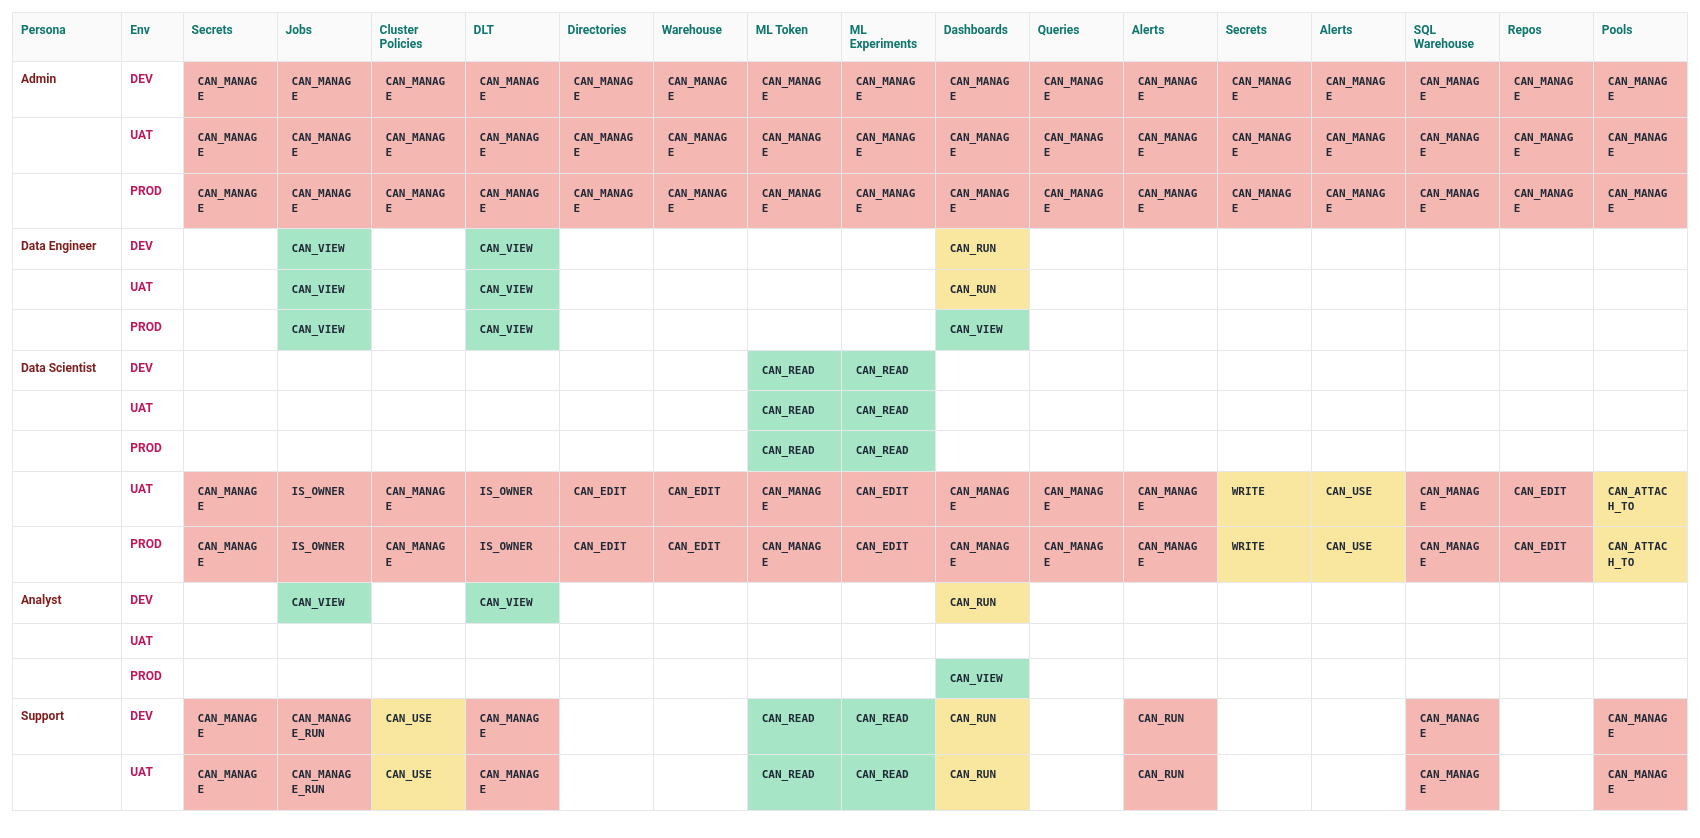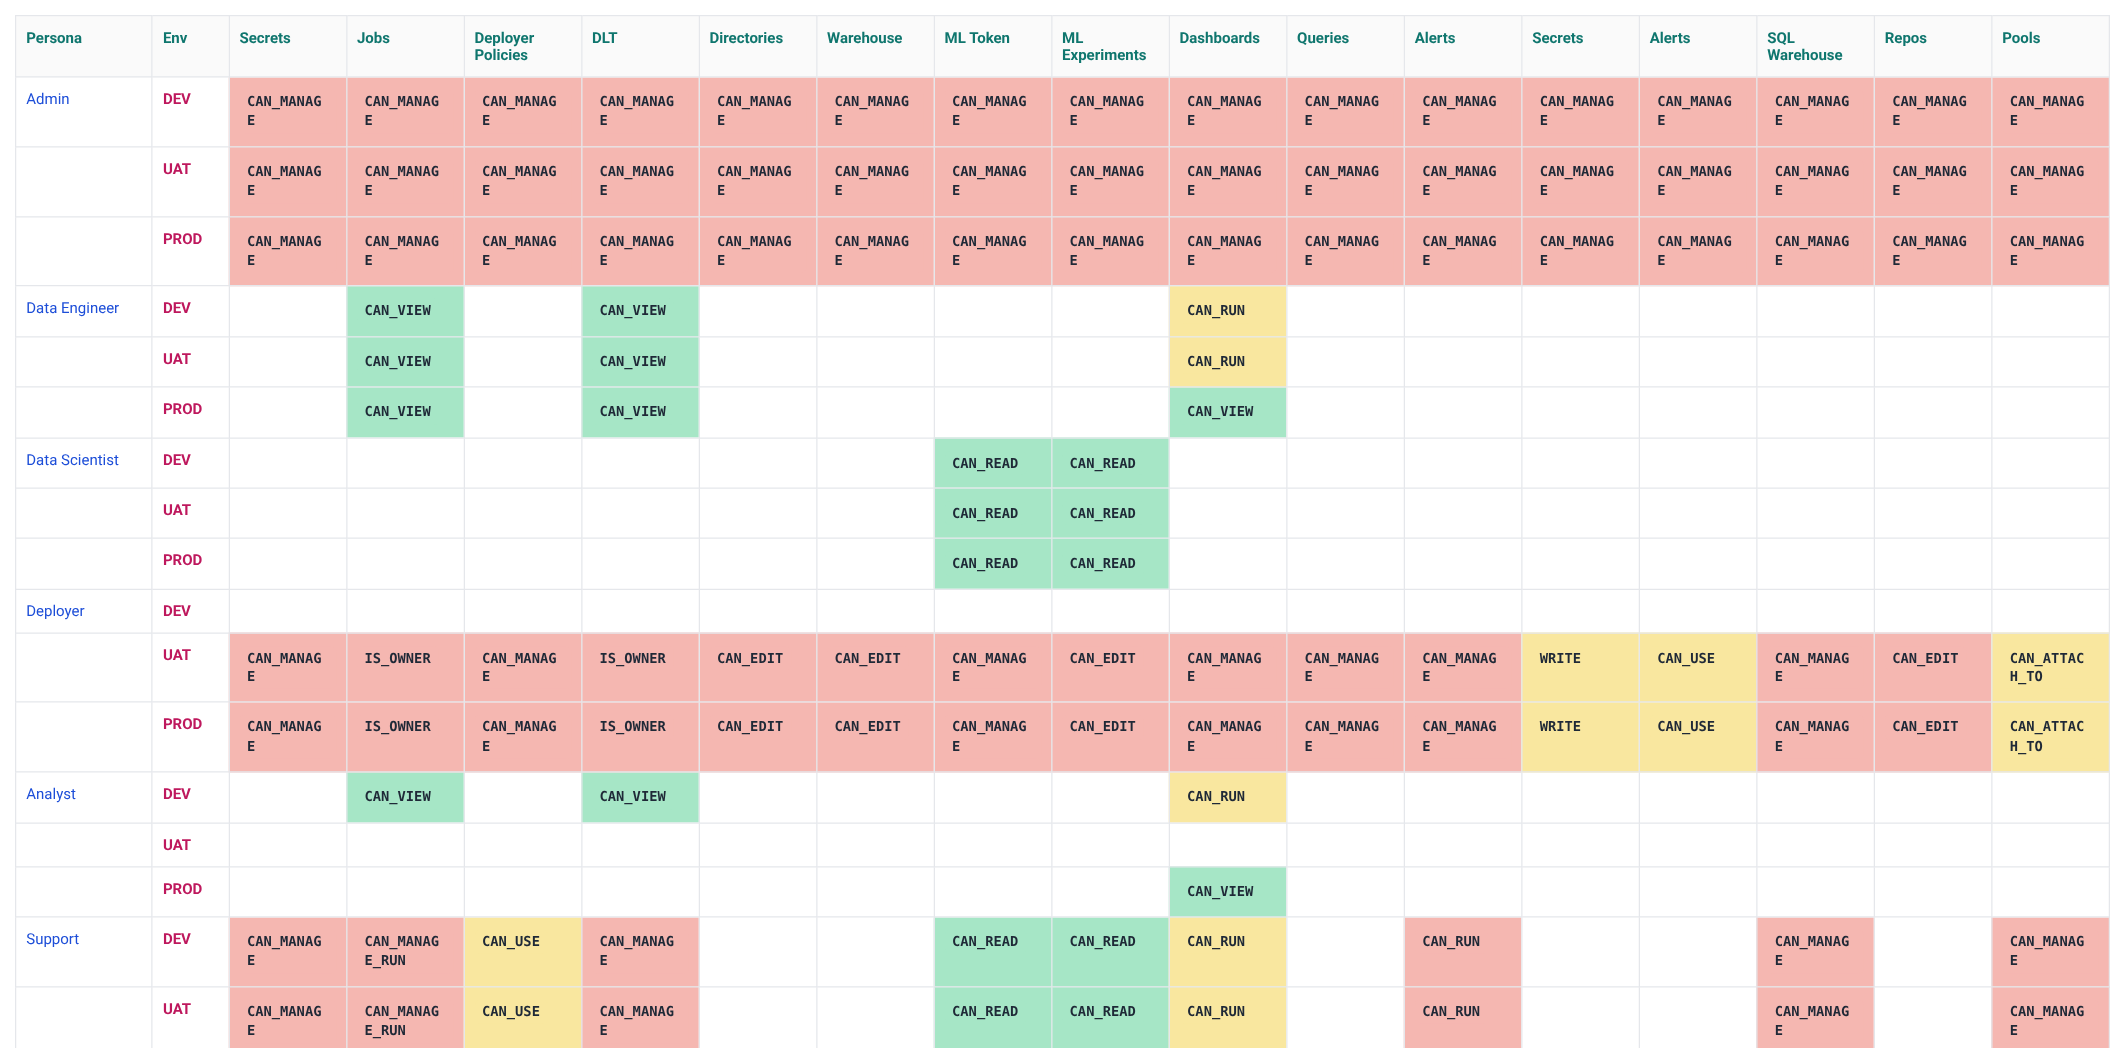--- a/index.html
+++ b/index.html
@@ -1,21 +1,21 @@
 <!DOCTYPE html>
 <html><head>
 <meta charset="utf-8">
 <style>
   html,body{margin:0;padding:0;font-family:-apple-system,BlinkMacSystemFont,"Segoe UI",Roboto,Helvetica,Arial,sans-serif;font-size:12px;color:#111;background:#fff;}
   .wrap{padding:12px;}
   table{border-collapse:collapse;width:100%;table-layout:fixed;}
   th,td{border:1px solid #e5e7eb;padding:10px 8px;vertical-align:top;text-align:left;}
   th{background:#fafafa;color:#0f766e;font-weight:700;font-size:12px;}
   td{font-size:12px;}
-  .persona{color:#1d4ed8;font-weight:400;}
+  .persona{color:#7f1d1d;font-weight:700;}
   .env{color:#be185d;font-weight:700;}
   .pill{display:inline-block;padding:2px 6px;border-radius:4px;font-family:ui-monospace,SFMono-Regular,Menlo,Consolas,monospace;font-size:11px;font-weight:700;color:#1f2937;line-height:1.4;word-break:break-word;}
   .c-red   {background:#f5b7b1;}
   .c-green {background:#a6e6c6;}
   .c-yellow{background:#f9e79f;}
   .cell-red   {background:#f5b7b1;}
   .cell-green {background:#a6e6c6;margin-left:16px;}
   .cell-yellow{background:#f9e79f;}
   col.persona-col{width:100px;}
   col.env-col{width:56px;}
@@ -45,21 +45,21 @@
         <col class="data-col">
         <col class="data-col">
         <col class="data-col">
   </colgroup>
   <thead>
     <tr id="header-row">
           <th>Persona</th>
           <th>Env</th>
           <th>Secrets</th>
           <th>Jobs</th>
-          <th>Deployer Policies</th>
+          <th>Cluster Policies</th>
           <th>DLT</th>
           <th>Directories</th>
           <th>Warehouse</th>
           <th>ML Token</th>
           <th>ML Experiments</th>
           <th>Dashboards</th>
           <th>Queries</th>
           <th>Alerts</th>
           <th>Secrets</th>
           <th>Alerts</th>
@@ -243,40 +243,20 @@
           <td></td>
           <td></td>
           <td></td>
           <td></td>
           <td></td>
           <td></td>
           <td></td>
           <td></td>
         </tr>
         <tr>
-          <td><span class="persona">Deployer</span></td>
-          <td><span class="env">DEV</span></td>
-          <td></td>
-          <td></td>
-          <td></td>
-          <td></td>
-          <td></td>
-          <td></td>
-          <td></td>
-          <td></td>
-          <td></td>
-          <td></td>
-          <td></td>
-          <td></td>
-          <td></td>
-          <td></td>
-          <td></td>
-          <td></td>
-        </tr>
-        <tr>
           <td></td>
           <td><span class="env">UAT</span></td>
           <td class="cell-red"><span class="pill c-red">CAN_MANAGE</span></td>
           <td class="cell-red"><span class="pill c-red">IS_OWNER</span></td>
           <td class="cell-red"><span class="pill c-red">CAN_MANAGE</span></td>
           <td class="cell-red"><span class="pill c-red">IS_OWNER</span></td>
           <td class="cell-red"><span class="pill c-red">CAN_EDIT</span></td>
           <td class="cell-red"><span class="pill c-red">CAN_EDIT</span></td>
           <td class="cell-red"><span class="pill c-red">CAN_MANAGE</span></td>
           <td class="cell-red"><span class="pill c-red">CAN_EDIT</span></td>

